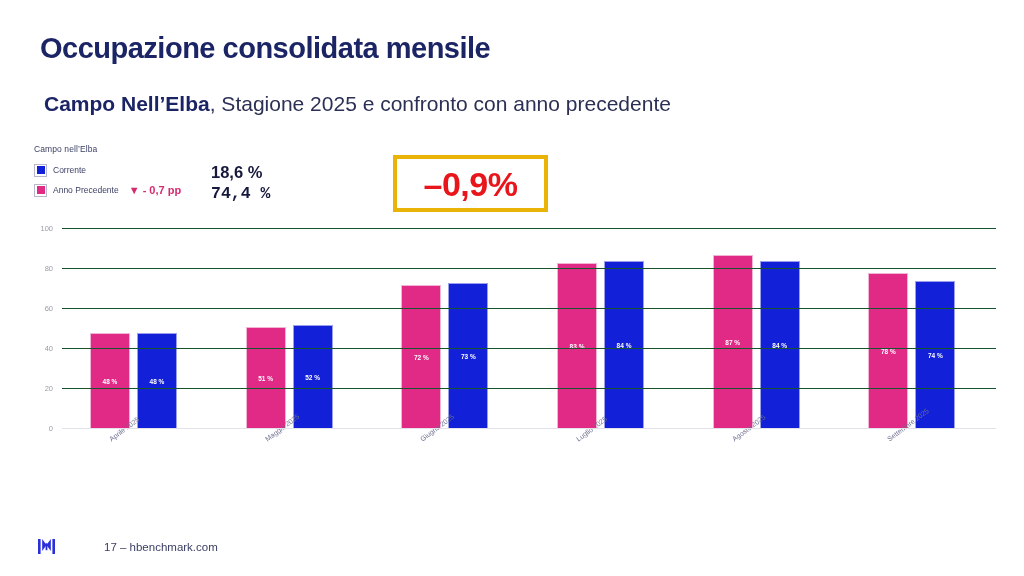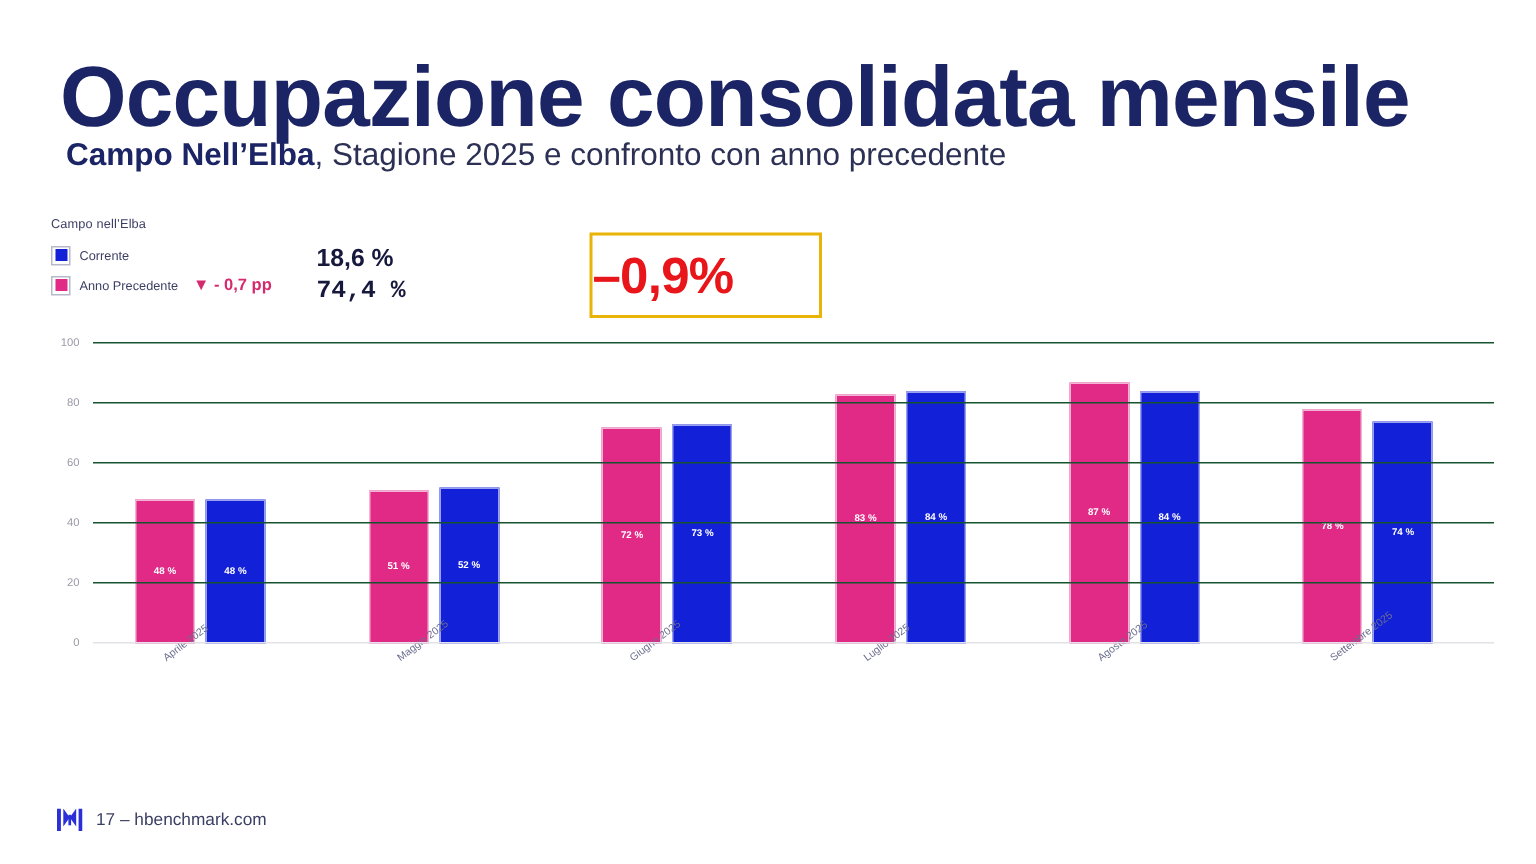--- a/index.html
+++ b/index.html
@@ -14,21 +14,21 @@
     overflow: hidden;
     font-family: "Liberation Sans", sans-serif;
     color: #1b1f4b;
   }
 
   
   .slide-title {
     position: absolute;
     left: 40px;
     top: 32px;
-    font-size: 57px;
+    font-size: 29px;
     font-weight: bold;
     letter-spacing: -0.5px;
     color: #1b2464;
     white-space: nowrap;
   }
   .slide-subtitle {
     position: absolute;
     left: 44px;
     top: 92px;
     font-size: 21px;
@@ -98,25 +98,25 @@
   .legend-value.v-previous { left: 177px; top: 40px; font-family: Liberation Mono, monospace; }
 
   
   .callout {
     position: absolute;
     left: 393px;
     top: 155px;
     width: 155px;
     height: 57px;
     box-sizing: border-box;
-    border: 2px solid #eab308;
+    border: 4px solid #eab308;
     background: #ffffff;
     display: flex;
     align-items: center;
-    justify-content: flex-start;
+    justify-content: center;
   }
   .callout-text {
     font-size: 34px;
     font-weight: bold;
     color: #e8151b;
     letter-spacing: -0.5px;
     line-height: 1;
   }
 
   
@@ -212,20 +212,21 @@
   .footer-logo {
     width: 17px;
     height: 15px;
     margin-right: 9px;
     flex: 0 0 auto;
   }
   .footer-text {
     font-size: 11.5px;
     color: #3a3f63;
     white-space: nowrap;
+    margin-left: 40px;
   }
 </style>
 </head>
 <body>
 
 <div class="slide-title">Occupazione consolidata mensile</div>
 
 <div class="slide-subtitle">
   <span class="sub-strong">Campo Nell’Elba</span><span>, Stagione 2025 e confronto con anno precedente</span>
 </div>

